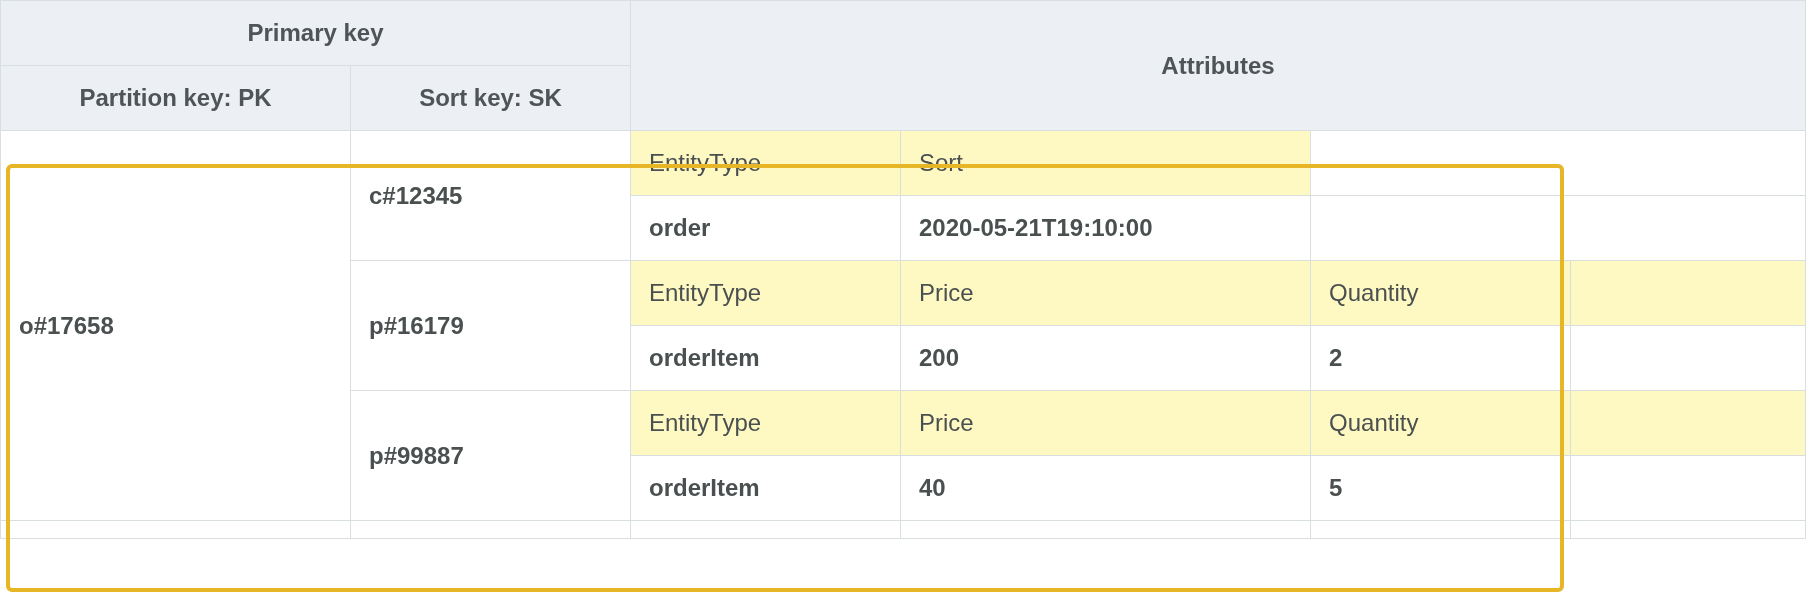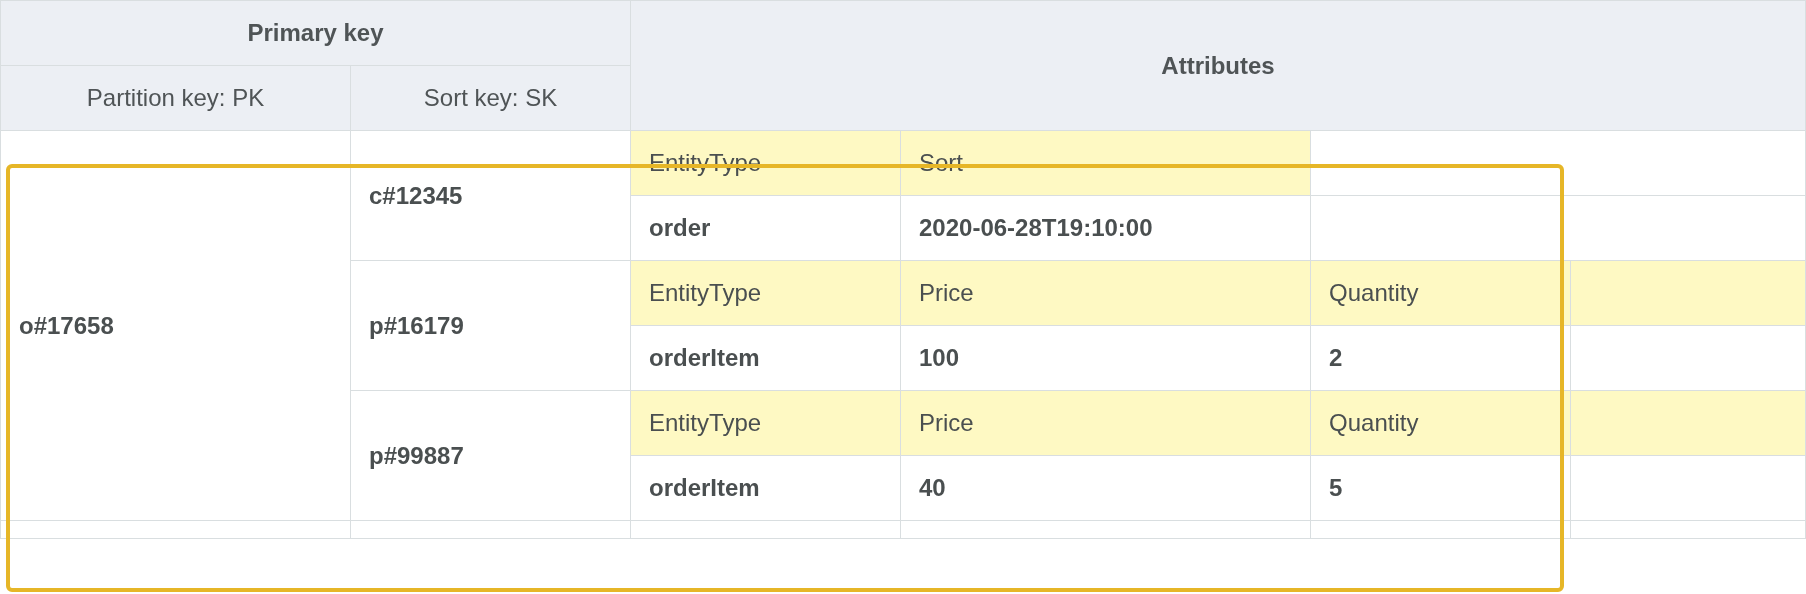--- a/index.html
+++ b/index.html
@@ -33,21 +33,21 @@
     background: #ffffff;
     white-space: nowrap;
     overflow: hidden;
   }
   th { 
     font-weight: 600;
     background: #eceff4;
     text-align: center;
     color: #4f5456;
   }
-  th.sub { font-weight: 400; }
+  th.sub { font-weight: 700; }
   .attr-label {
     background: #fef9c3;
     font-weight: 400;
   }
   .highlight-box {
     position: absolute;
     border: 4px solid #e6b627;
     pointer-events: none;
     left: 6px;
     top: 164px;
@@ -92,35 +92,35 @@
     <tr>
       <td rowspan="6">o#17658</td>
       <td rowspan="2">c#12345</td>
       <td class="attr-label">EntityType</td>
       <td class="attr-label">Sort</td>
       <td class="noborder-right"></td>
       <td></td>
     </tr>
     <tr>
       <td>order</td>
-      <td>2020-06-28T19:10:00</td>
+      <td>2020-05-21T19:10:00</td>
       <td class="noborder-right"></td>
       <td></td>
     </tr>
 
     <tr>
       <td rowspan="2">p#16179</td>
       <td class="attr-label">EntityType</td>
       <td class="attr-label">Price</td>
       <td class="attr-label">Quantity</td>
       <td class="attr-label"></td>
     </tr>
     <tr>
       <td>orderItem</td>
-      <td>100</td>
+      <td>200</td>
       <td>2</td>
       <td></td>
     </tr>
 
     <tr>
       <td rowspan="2">p#99887</td>
       <td class="attr-label">EntityType</td>
       <td class="attr-label">Price</td>
       <td class="attr-label">Quantity</td>
       <td class="attr-label"></td>

